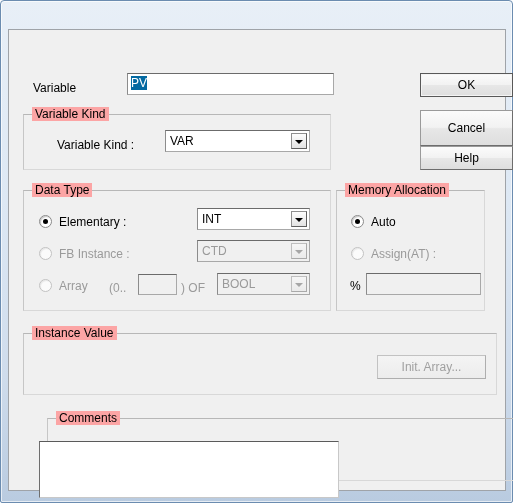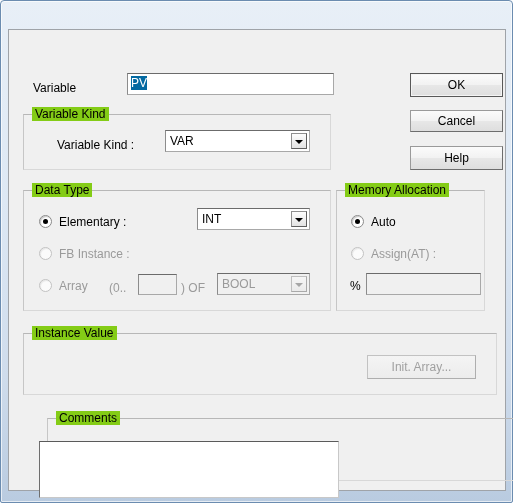--- a/index.html
+++ b/index.html
@@ -175,20 +175,21 @@
     border: 1px solid #9a9a9a;
     border-right-color: #6d6d6d;
     border-bottom-color: #6d6d6d;
     font-size: 12px;
     color: #000000;
     display: flex;
     align-items: center;
     justify-content: center;
     cursor: pointer;
     line-height: 1;
+    margin-left: 10px;
   }
   .button.default {
     border-color: #585858;
     box-shadow: inset 0 0 0 1px #f4f4f4;
   }
   .button.disabled {
     color: #a0a0a0;
     background: linear-gradient(to bottom, #f4f4f4, #ececec);
     border-color: #c2c2c2;
     border-right-color: #aeaeae;
@@ -200,21 +201,21 @@
   .group {
     position: absolute;
     box-sizing: border-box;
     border: 1px solid #d8d8d8;
     border-top-color: #b7b7b7;
     border-left-color: #c6c6c6;
   }
   .group > .group-title {
     position: absolute;
     top: -8px; left: 8px;
-    background: #84cc16;
+    background: #fca5a5;
     padding: 0 3px;
     font-size: 12px;
     color: #000000;
     white-space: nowrap;
   }
 
   
   .radio {
     position: absolute;
     width: 13px; height: 13px;
@@ -245,21 +246,21 @@
 
 <div id="window">
 
 
   <div id="client">
 
     <div class="label" style="left:24px; top:51px;">Variable</div>
     <div class="textbox" style="left:118px; top:43px; width:207px; height:22px;"><span class="sel">PV</span></div>
 
     <div class="button default" style="left:401px; top:43px; width:93px; height:24px;">OK</div>
-    <div class="button" style="left:401px; top:80px; width:93px; height:22px;">Cancel</div>
+    <div class="button" style="left:401px; top:80px; width:93px; height:36px;">Cancel</div>
     <div class="button" style="left:401px; top:116px; width:93px; height:24px;">Help</div>
 
     <div class="group" style="left:14px; top:84px; width:308px; height:56px;">
       <span class="group-title">Variable Kind</span>
     </div>
     <div class="label" style="left:48px; top:108px;">Variable Kind :</div>
     <div class="combo" style="left:156px; top:100px; width:145px;">
       <span class="combo-value">VAR</span>
       <span class="combo-arrow"></span>
     </div>
@@ -270,20 +271,24 @@
 
     <div class="radio checked" style="left:30px; top:185px;"></div>
     <div class="label" style="left:50px; top:185px;">Elementary :</div>
     <div class="combo" style="left:188px; top:178px; width:113px;">
       <span class="combo-value">INT</span>
       <span class="combo-arrow"></span>
     </div>
 
     <div class="radio disabled" style="left:30px; top:217px;"></div>
     <div class="label disabled" style="left:50px; top:217px;">FB Instance :</div>
+    <div class="combo disabled" style="left:188px; top:210px; width:113px;">
+      <span class="combo-value">CTD</span>
+      <span class="combo-arrow"></span>
+    </div>
 
     <div class="radio disabled" style="left:30px; top:249px;"></div>
     <div class="label disabled" style="left:50px; top:249px;">Array</div>
     <div class="label disabled" style="left:100px; top:251px;">(0..</div>
     <div class="textbox disabled" style="left:129px; top:244px; width:39px; height:21px;"></div>
     <div class="label disabled" style="left:172px; top:251px;">) OF</div>
     <div class="combo disabled" style="left:208px; top:243px; width:93px;">
       <span class="combo-value">BOOL</span>
       <span class="combo-arrow"></span>
     </div>

